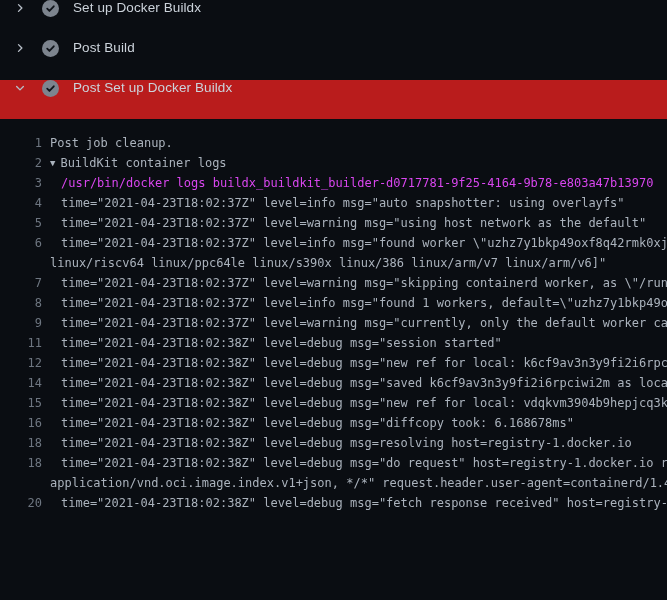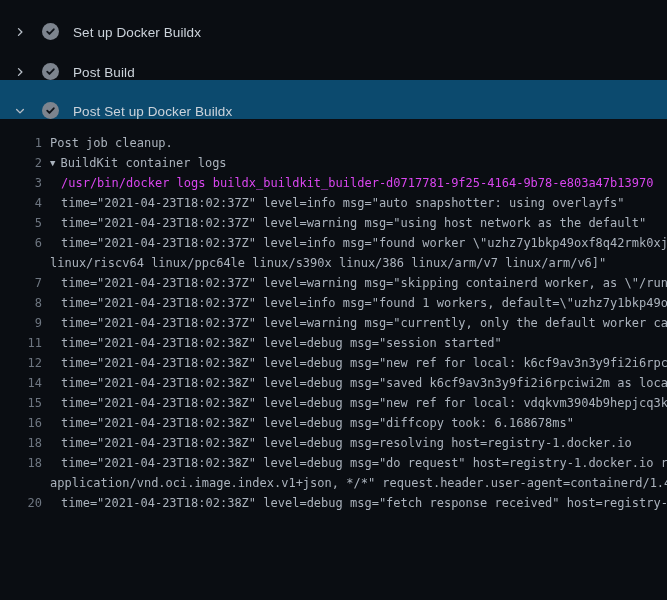--- a/index.html
+++ b/index.html
@@ -5,26 +5,26 @@
   html, body { margin: 0; padding: 0; background: #0a0d12; }
   .viewport {
     position: relative;
     width: 667px; height: 600px;
     overflow: hidden;
     background: #0a0d12;
     font-family: "Liberation Sans", sans-serif;
   }
   
   .step {
-    display: flex; align-items: flex-end;
+    display: flex; align-items: flex-start;
     height: 40px;
     padding-left: 12px;
     cursor: pointer;
   }
-  .step.expanded { background: #0c4a6e; height: 39px; }
+  .step.expanded { background: #b91c1c; height: 39px; }
   .chev {
     width: 16px; height: 16px;
     display: inline-flex; align-items: center; justify-content: center;
     color: #b6bdc6; flex: none;
   }
   .check {
     width: 17px; height: 17px;
     margin-left: 14px; flex: none;
     display: inline-flex;
   }

